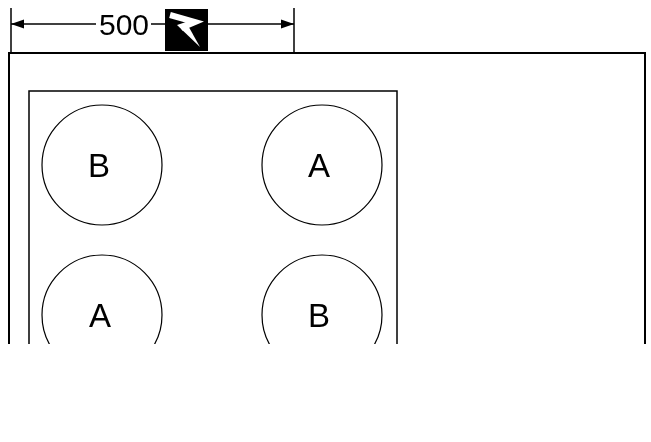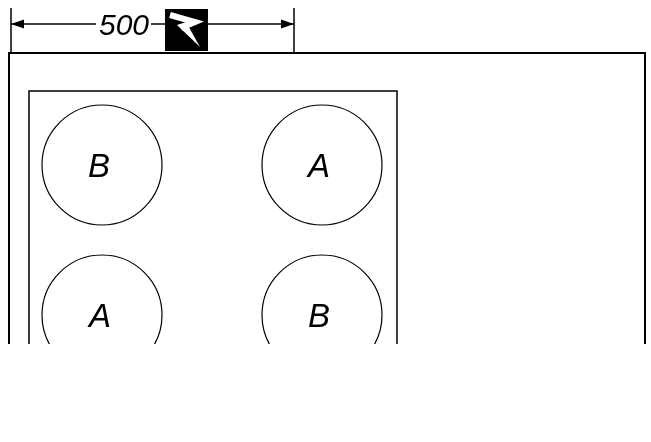--- a/index.html
+++ b/index.html
@@ -7,21 +7,20 @@
     padding: 0;
     background: #ffffff;
   }
   .canvas {
     position: relative;
     width: 651px;
     height: 344px;
     background: #ffffff;
     font-family: "Liberation Sans", sans-serif;
     overflow: hidden;
-    font-style: italic;
   }
   svg { display: block; }
   text {
     font-family: "Liberation Sans", sans-serif;
     fill: #000000;
   }
   .dim-label { font-size: 30px; }
   .burner-label { font-size: 33px; }
 </style>
 </head>

